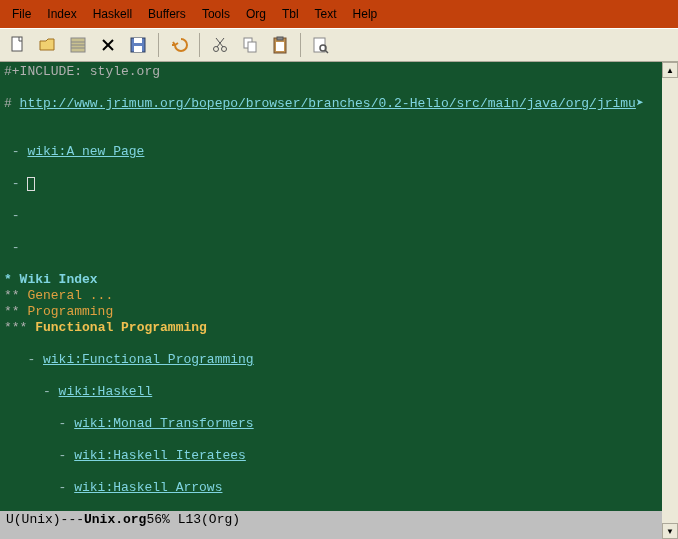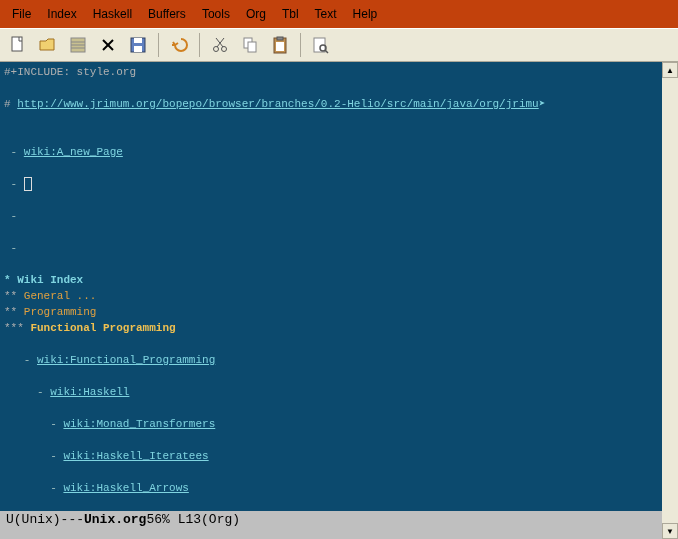--- a/index.html
+++ b/index.html
@@ -3,21 +3,21 @@
 <meta charset="utf-8">
 <style>
   * { box-sizing: border-box; margin: 0; padding: 0; }
   html, body { width: 678px; height: 539px; overflow: hidden; font-family: sans-serif; background: #d4d0c8; }
   .menubar { height: 28px; display: flex; align-items: center; padding: 0 4px; font-size: 12px; background: #c2410c; }
   .menubar span { padding: 4px 8px; cursor: default; }
   .toolbar { height: 34px; display: flex; align-items: center; padding: 2px 4px; background: #ece9d8; gap: 2px; border-top:1px solid #fff; border-bottom:1px solid #aca899;}
   .toolbar .btn { width: 28px; height: 28px; display:flex; align-items:center;justify-content:center; border:1px solid transparent; border-radius:3px;}
   .toolbar .sep { width:1px; height:24px; background:#aca899; margin:0 4px;}
   .editor-wrap { position:relative; height: calc(539px - 28px - 34px); }
-  .editor { position:absolute; inset:0; right:16px; background:#0c4a6e; font-family:"Courier New",monospace; font-size:11px; line-height:16px; padding:2px 4px; overflow:hidden; white-space:pre; color:#fff;}
+  .editor { position:absolute; inset:0; right:16px; background:#14532d; font-family:"Courier New",monospace; font-size:13px; line-height:16px; padding:2px 4px; overflow:hidden; white-space:pre; color:#fff;}
   .statusbar { position:absolute; left:0; right:16px; bottom:0; height:28px; background:#bfbfbf; color:#000; font-family:"Courier New",monospace; font-size:13px; line-height:18px; padding:0 6px; display:flex; gap:0;}
   .statusbar b{font-weight:bold;}
   .scrollbar { position:absolute; top:0; right:0; bottom:0; width:16px; background:#ece9d8;}
   .scroll-arrow{width:16px;height:16px;background:#ece9d8;border:1px solid #aca899;display:flex;align-items:center;justify-content:center;font-size:8px;color:#000;}
   .scroll-track{position:absolute;top:16px;bottom:16px;left:0;right:0;}
   .scroll-bottom{position:absolute;bottom:0;}
   .comment{color:#b0b0b0;}
   .link{color:#7fd4e0;text-decoration:underline;}
   .head1{color:#7fd4e0;font-weight:bold;}
   .head2star{color:#b0b0b0;}

